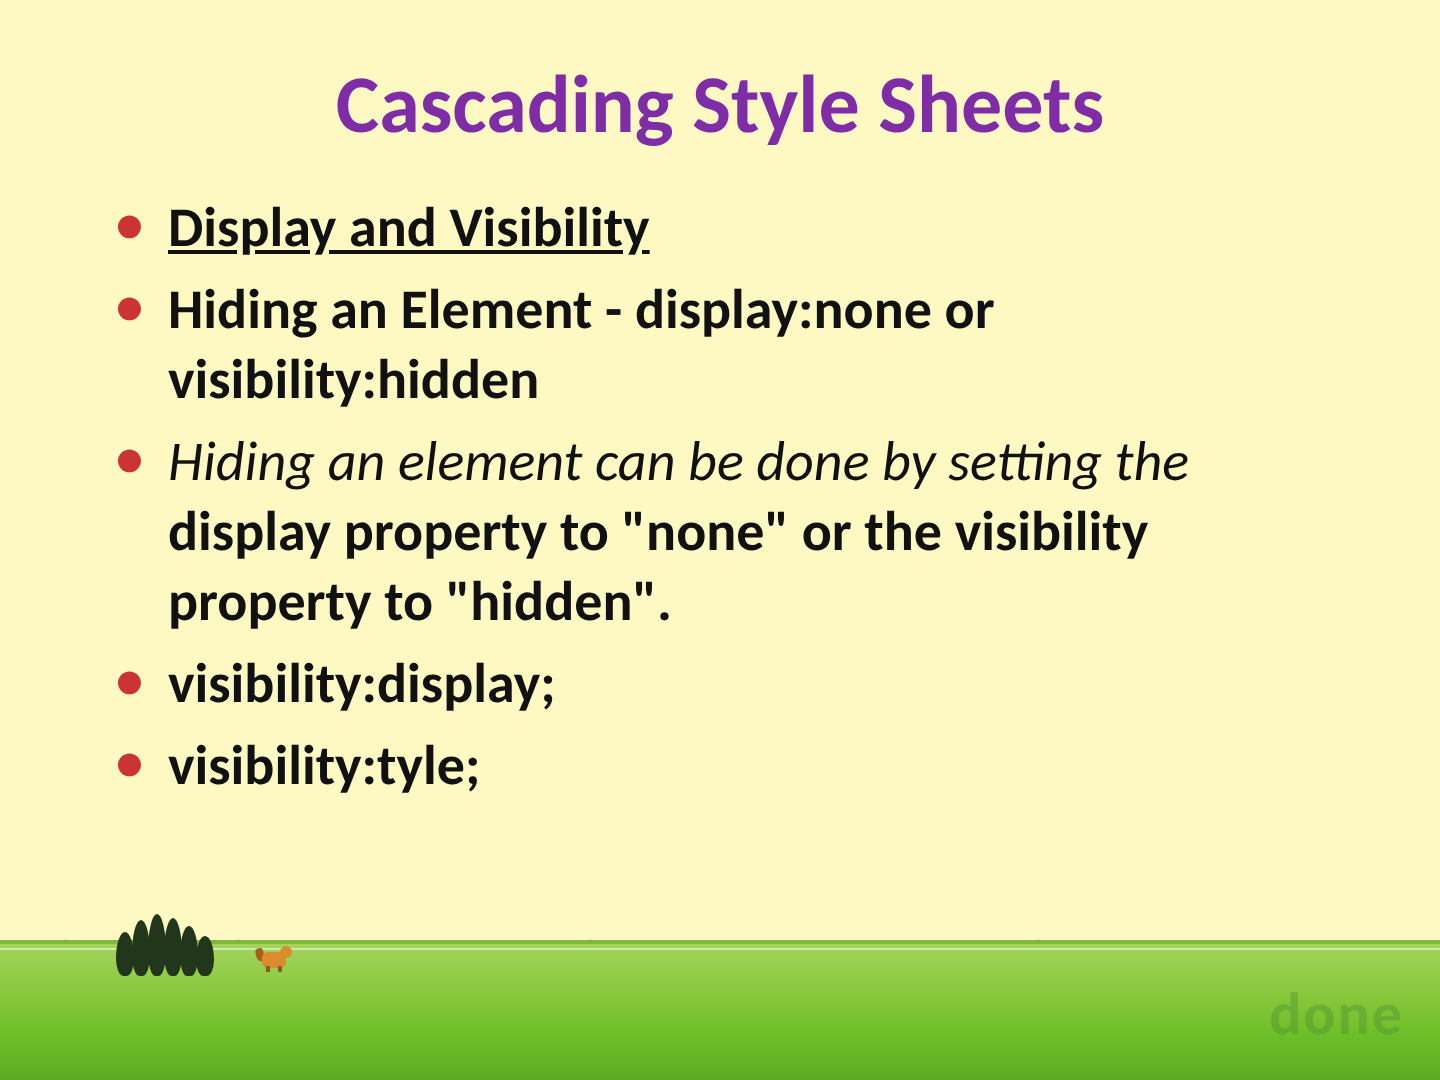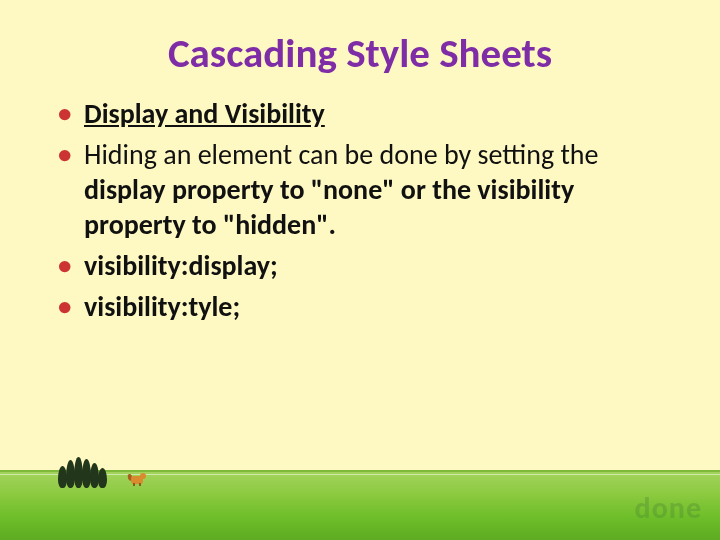--- a/index.html
+++ b/index.html
@@ -53,21 +53,21 @@
   .content li::before {
     content: "•";
     position: absolute;
     left: 0;
     top: 0px;
     color: #cc3333;
     font-size: 27px;
     line-height: 1.25;
   }
   .underline { text-decoration: underline; }
-  .reg { font-weight: 400; }
+  .reg { font-weight: 400; font-style: italic; }
 
   
   .grass {
     position: absolute;
     left: 0;
     bottom: 0;
     width: 720px;
     height: 68px;
     background: linear-gradient(
       to bottom,
@@ -160,20 +160,21 @@
 
 <div class="slide">
 
   <div class="title">
     <span class="cap">C</span><span>ascading </span><span class="cap">S</span><span>tyle </span><span class="cap">S</span><span>heets</span>
   </div>
 
   <div class="content">
     <ul>
       <li><span class="underline">Display and Visibility</span></li>
+      <li><span>Hiding an Element - display:none or visibility:hidden</span></li>
       <li><span class="reg"> Hiding an element can be done by setting the </span><span>display property to "none" or the visibility property to "hidden".</span></li>
       <li><span>visibility:display;</span></li>
       <li><span>visibility:tyle;</span></li>
     </ul>
   </div>
 
   <div class="tufts">
     <svg viewBox="0 0 720 22" preserveAspectRatio="none">
       <g fill="#4f9e1f">
         <path d="M0,22 L3,8 L6,22 M8,22 L11,6 L14,22 M18,22 L21,10 L24,22 M30,22 L33,5 L36,22 M42,22 L45,9 L48,22 M56,22 L59,7 L62,22 M70,22 L73,11 L76,22 M86,22 L89,6 L92,22 M100,22 L103,9 L106,22 M116,22 L119,5 L122,22 M132,22 L135,10 L138,22 M148,22 L151,7 L154,22 M164,22 L167,9 L170,22 M180,22 L183,6 L186,22 M196,22 L199,11 L202,22 M212,22 L215,8 L218,22 M228,22 L231,6 L234,22 M244,22 L247,10 L250,22 M260,22 L263,7 L266,22 M276,22 L279,9 L282,22 M292,22 L295,5 L298,22 M308,22 L311,10 L314,22 M324,22 L327,8 L330,22 M340,22 L343,6 L346,22 M356,22 L359,11 L362,22 M372,22 L375,7 L378,22 M388,22 L391,9 L394,22 M404,22 L407,6 L410,22 M420,22 L423,10 L426,22 M436,22 L439,8 L442,22 M452,22 L455,6 L458,22 M468,22 L471,11 L474,22 M484,22 L487,7 L490,22 M500,22 L503,9 L506,22 M516,22 L519,5 L522,22 M532,22 L535,10 L538,22 M548,22 L551,8 L554,22 M564,22 L567,6 L570,22 M580,22 L583,11 L586,22 M596,22 L599,7 L602,22 M612,22 L615,9 L618,22 M628,22 L631,6 L634,22 M644,22 L647,10 L650,22 M660,22 L663,8 L666,22 M676,22 L679,6 L682,22 M692,22 L695,11 L698,22 M708,22 L711,7 L714,22" stroke="#4f9e1f" stroke-width="1.2" fill="none"></path>

